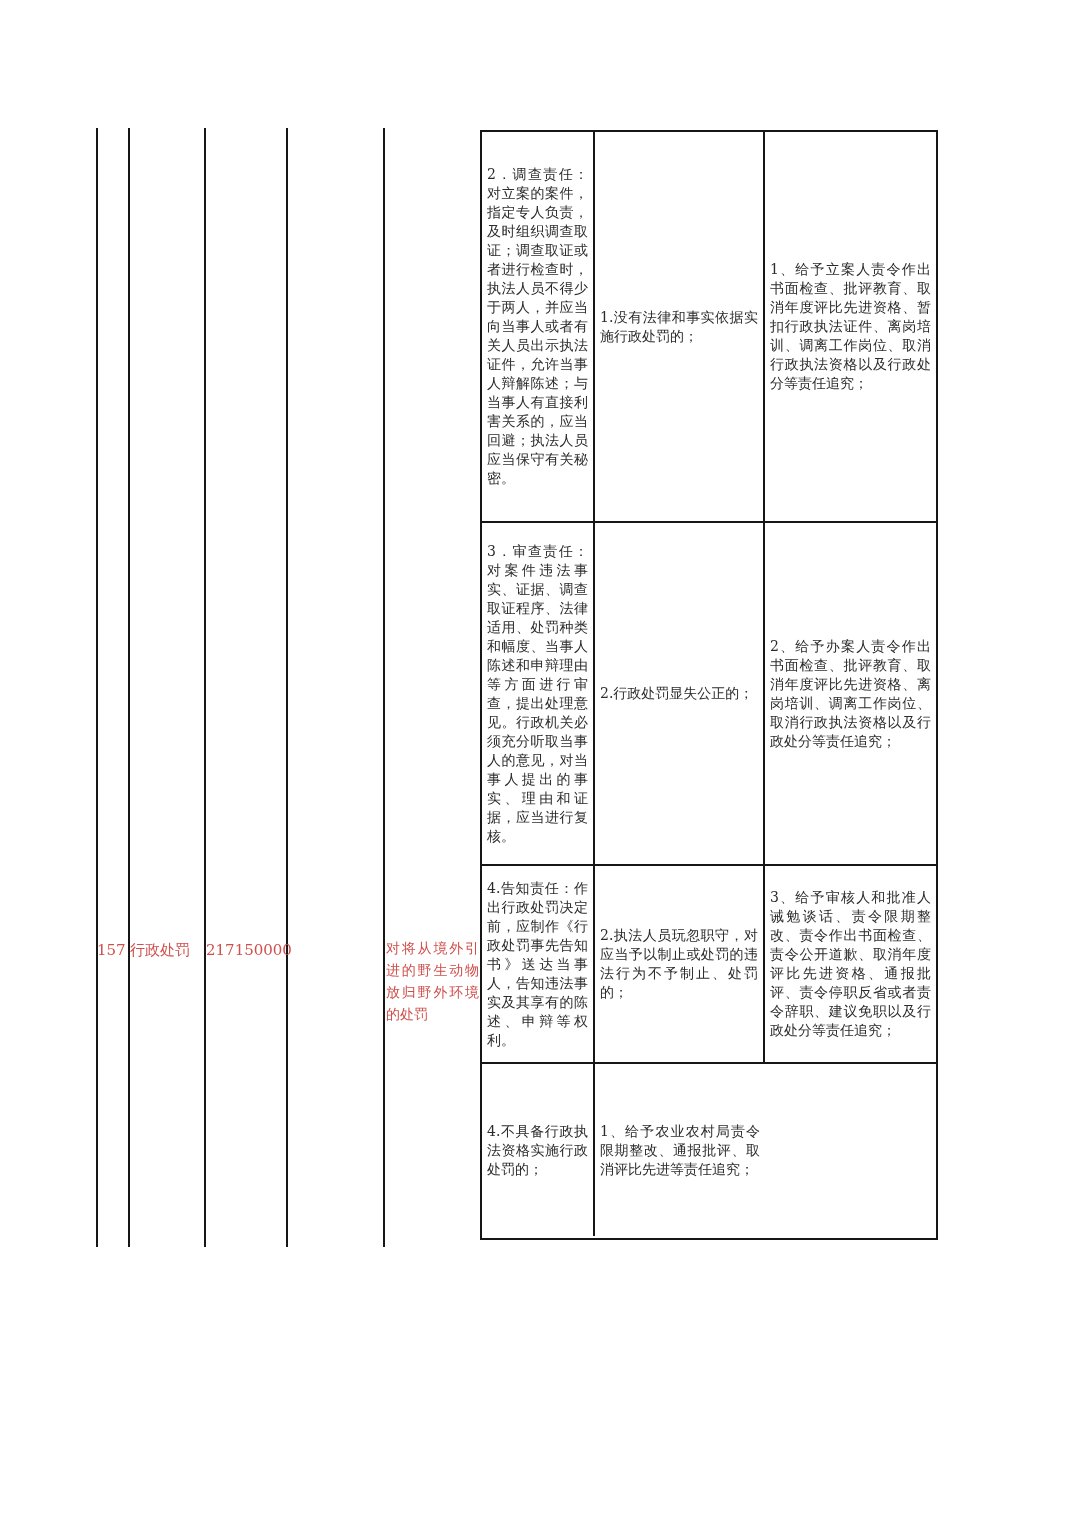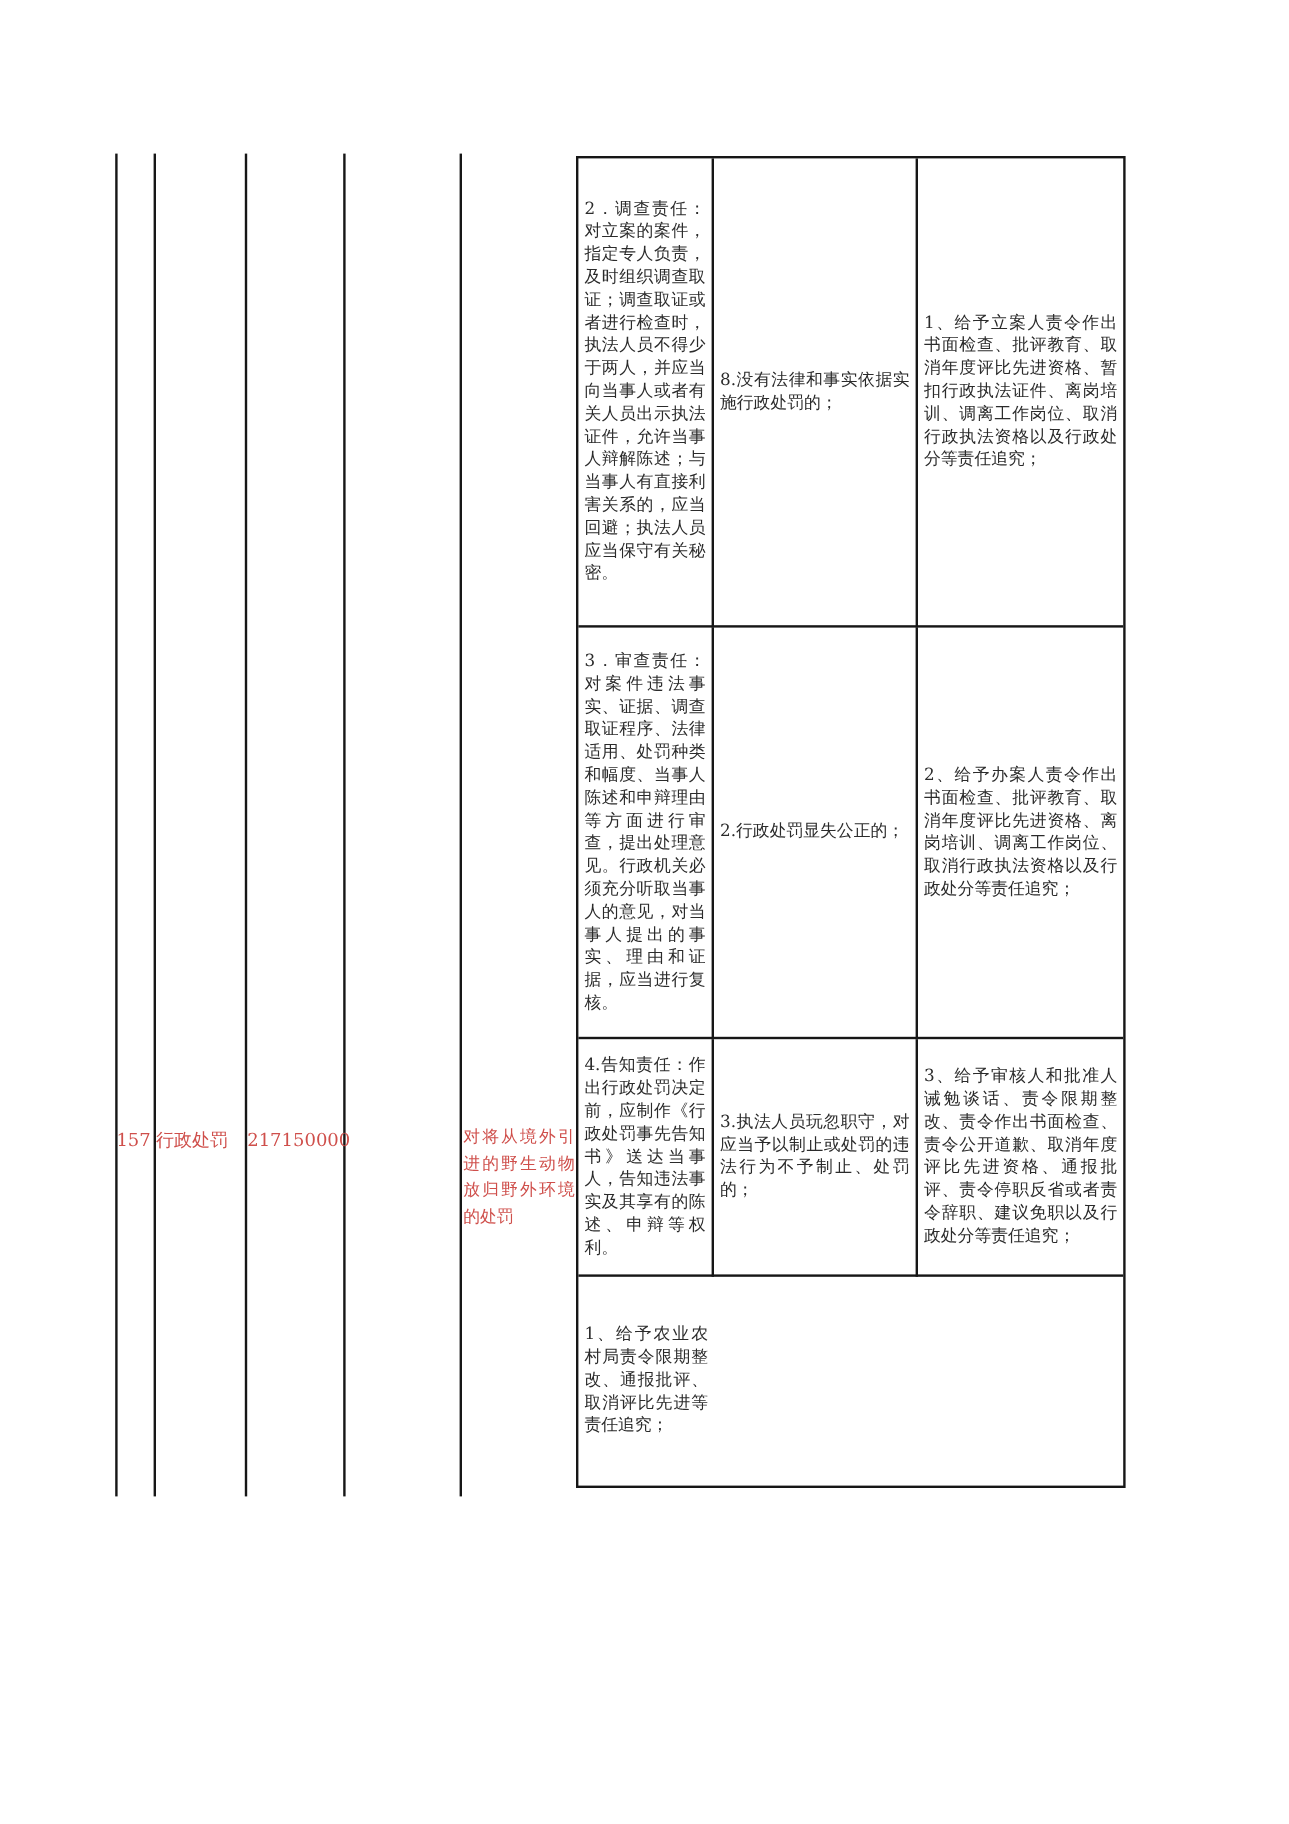--- a/index.html
+++ b/index.html
@@ -80,44 +80,47 @@
   <div class="left-cell lc-cat red-text">行政处罚</div>
   <div class="left-cell lc-code red-text">217150000</div>
   <div class="left-cell lc-item red-text">对将从境外引进的野生动物放归野外环境的处罚</div>
 
   <div class="rtable">
 
     <div class="cell bR bB">
       <div class="txt">2．调查责任：对立案的案件，指定专人负责，及时组织调查取证；调查取证或者进行检查时，执法人员不得少于两人，并应当向当事人或者有关人员出示执法证件，允许当事人辩解陈述；与当事人有直接利害关系的，应当回避；执法人员应当保守有关秘密。</div>
     </div>
     <div class="cell bR bB">
-      <div class="txt">8.没有法律和事实依据实施行政处罚的；</div>
+      <div class="txt">1.没有法律和事实依据实施行政处罚的；</div>
     </div>
     <div class="cell bB">
       <div class="txt">1、给予立案人责令作出书面检查、批评教育、取消年度评比先进资格、暂扣行政执法证件、离岗培训、调离工作岗位、取消行政执法资格以及行政处分等责任追究；</div>
     </div>
 
     <div class="cell bR bB">
       <div class="txt">3．审查责任：对案件违法事实、证据、调查取证程序、法律适用、处罚种类和幅度、当事人陈述和申辩理由等方面进行审查，提出处理意见。行政机关必须充分听取当事人的意见，对当事人提出的事实、理由和证据，应当进行复核。</div>
     </div>
     <div class="cell bR bB">
       <div class="txt">2.行政处罚显失公正的；</div>
     </div>
     <div class="cell bB">
       <div class="txt">2、给予办案人责令作出书面检查、批评教育、取消年度评比先进资格、离岗培训、调离工作岗位、取消行政执法资格以及行政处分等责任追究；</div>
     </div>
 
     <div class="cell bR bB">
       <div class="txt">4.告知责任：作出行政处罚决定前，应制作《行政处罚事先告知书》送达当事人，告知违法事实及其享有的陈述、申辩等权利。</div>
     </div>
     <div class="cell bR bB">
-      <div class="txt">3.执法人员玩忽职守，对应当予以制止或处罚的违法行为不予制止、处罚的；</div>
+      <div class="txt">2.执法人员玩忽职守，对应当予以制止或处罚的违法行为不予制止、处罚的；</div>
     </div>
     <div class="cell bB">
       <div class="txt">3、给予审核人和批准人诫勉谈话、责令限期整改、责令作出书面检查、责令公开道歉、取消年度评比先进资格、通报批评、责令停职反省或者责令辞职、建议免职以及行政处分等责任追究；</div>
     </div>
 
+    <div class="cell bR">
+      <div class="txt">4.不具备行政执法资格实施行政处罚的；</div>
+    </div>
     <div class="cell">
       <div class="txt">1、给予农业农村局责令限期整改、通报批评、取消评比先进等责任追究；</div>
     </div>
 
   </div>
 </div>
 
 </body></html>

